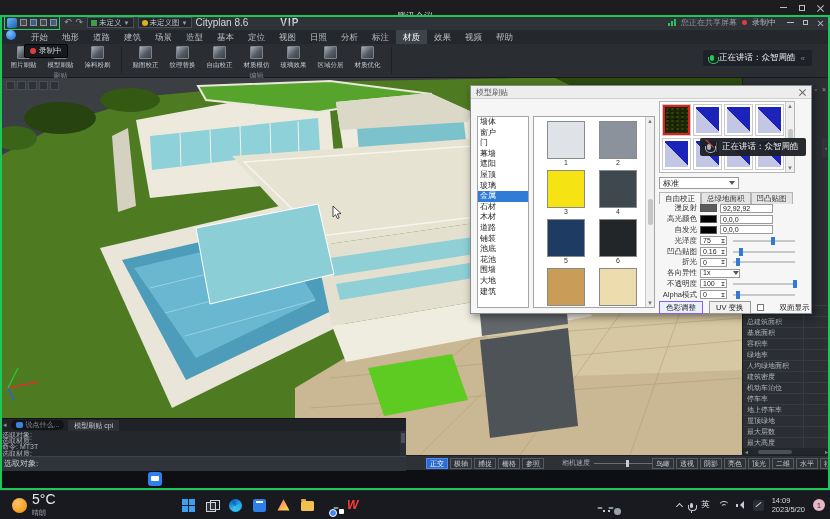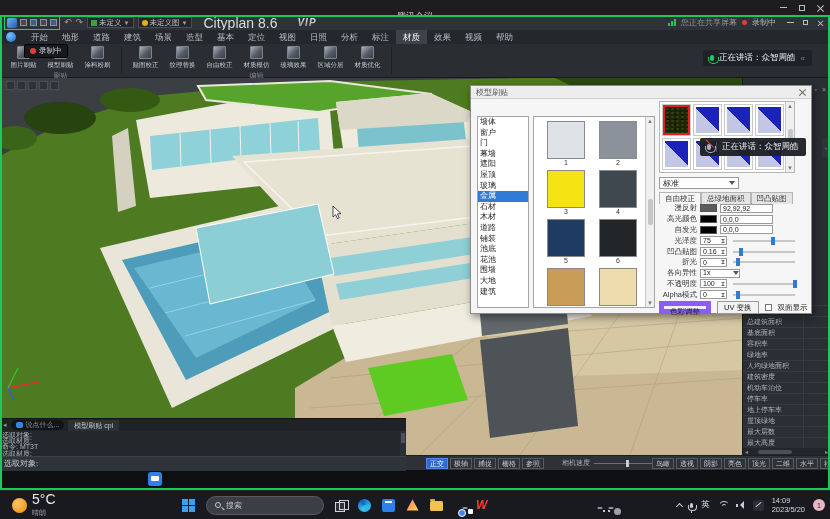--- a/index.html
+++ b/index.html
@@ -24,34 +24,34 @@
 #app-bar{left:0;top:15px;width:830px;height:15px;background:#2f3338;display:flex;align-items:center;gap:4px;padding:0 4px;font-size:8px}
 .applogo{width:10px;height:10px;border-radius:2px;background:linear-gradient(135deg,#6db4f2,#1a5fb4)}
 .qat{display:flex;gap:3px;align-items:center;padding:1px 2px;border:1px solid #2ad168}
 .qicon{width:7px;height:7px;border:1px solid #8d939b;background:#454a51}
 .qicon.b{background:#3b5f87}
 .undo{color:#9aa0a6;font-size:9px;line-height:9px}
 .qat-dd{display:flex;align-items:center;gap:2px;height:11px;background:#23262b;border:1px solid #4a4f55;padding:0 3px;color:#c3c7cc;font-size:7.5px}
 .dd-sq{width:6px;height:6px;background:#3f9d4a}
 .dd-sq.y{background:#d8b31e;border-radius:50%}
 .dd-car{font-size:6px;color:#9aa0a6}
-.prodname{color:#d6dade;margin-left:8px;font-size:14px}
-.viplogo{font-style:italic;font-weight:900;font-size:10px;letter-spacing:1px;margin-left:16px;
+.prodname{color:#d6dade;margin-left:0;font-size:10px}
+.viplogo{font-weight:900;font-size:10px;letter-spacing:1px;margin-left:28px;
   background:linear-gradient(180deg,#f0f2f6,#8f96a2);-webkit-background-clip:text;background-clip:text;color:transparent}
 #app-bar .right{margin-left:auto;display:flex;align-items:center;gap:5px}
 .sigbars{display:flex;align-items:flex-end;gap:1px}
 .sigbars i{display:block;width:2px;background:#27c25d}
 .sharing-txt{color:#8f959c;font-size:8px}
 .recdot{width:5px;height:5px;border-radius:50%;background:#e33b3b}
 .rec-txt{color:#aeb3b9;font-size:8px}
 #app-bar .wc{display:flex;gap:9px;margin-left:6px;margin-right:2px;align-items:center}
 #app-bar .ic-max{width:5px;height:5px}#app-bar .ic-close{transform:scale(.8)}
 
 
-#tab-bar{left:0;top:30px;width:830px;height:14px;background:#24272b;display:flex;align-items:center}
+#tab-bar{left:0;top:30px;width:830px;height:14px;background:#24272b;display:flex;align-items:flex-start}
 .tab-sphere{width:10px;height:10px;border-radius:50%;background:radial-gradient(circle at 35% 30%,#7ec0ff,#1668c8);margin:0 8px 0 6px}
 .tab{font-size:8.5px;color:#b9bec4;padding:0 7px;line-height:14px;white-space:nowrap}
 .tab.active{background:#3c434b;color:#fff}
 
 
 #ribbon{left:0;top:44px;width:830px;height:34px;background:#2a2e33;border-bottom:1px solid #17191c;display:flex}
 .rgroup{display:flex;flex-direction:column;align-items:center;padding:2px 5px 0}
 .rrowbtns{display:flex}
 .rbtn{width:37px;text-align:center;cursor:default}
 .ricon{width:13px;height:13px;margin:0 auto;border:1px solid #878d96;border-radius:1px;
@@ -212,23 +212,23 @@
 .pswatch{width:17px;height:8px;border:1px solid #555;margin-right:3px}
 .pfield{width:53px;height:9px;background:#fff;border:1px solid #9a9a9a;font-size:7px;line-height:8px;padding-left:2px;color:#222}
 .spin{width:27px;height:9px;background:#fff;border:1px solid #9a9a9a;font-size:7px;line-height:8px;padding-left:2px;color:#222;position:relative}
 .spin::before{content:"";position:absolute;right:1.5px;top:1.5px;border:2px solid transparent;border-bottom:2.5px solid #666}
 .spin::after{content:"";position:absolute;right:1.5px;bottom:1.5px;border:2px solid transparent;border-top:2.5px solid #666}
 .ptrack{flex:1;height:2px;background:#c8c8c8;margin-left:6px;position:relative;max-width:62px}
 .pthumb{position:absolute;top:-3px;width:4px;height:8px;background:#2f7bd6}
 .psel{width:40px;height:9px;background:#fff;border:1px solid #9a9a9a;font-size:7px;line-height:8px;padding-left:2px;color:#222;display:flex;align-items:center}
 #dlg-footer{position:absolute;left:188px;top:215px;display:flex;align-items:center;gap:6px}
 .dbtn{height:13px;font-size:7.5px;color:#222;background:#f2f2f2;border:1px solid #9a9a9a;padding:0 6px;line-height:11px}
-.dbtn.primary{border:5px solid #8b5cf6;background:#e9f1fc}
+.dbtn.primary{border:1px solid #8b5cf6;background:#e9f1fc}
 .cbx{width:7px;height:7px;border:1px solid #777;background:#fff}
-#dlg-footer .cbl{font-size:7.5px;color:#222;margin-left:0}
+#dlg-footer .cbl{font-size:7.5px;color:#222;margin-left:10px}
 
 
 .toast{display:flex;align-items:center;gap:5px;background:rgba(30,33,38,.96);border-radius:2px;padding:0 7px;height:18px;z-index:60}
 #toast1{left:703px;top:50px;height:16px}
 .toast .txt{font-size:8.5px;color:#ececec;white-space:nowrap}
 .mic2{width:4px;height:6px;background:#2bc55e;border-radius:2px;position:relative}
 .mic2::before{content:"";position:absolute;left:-2.5px;top:2px;width:9px;height:6px;border:1px solid #2bc55e;border-top:none;border-radius:0 0 5px 5px}
 .mic2.muted{background:#aab0b8}
 .mic2.muted::before{border-color:#aab0b8}
 .mic2.muted::after{content:"";position:absolute;left:-3px;top:-1px;width:11px;height:1.4px;background:#e04040;transform:rotate(45deg)}
@@ -574,24 +574,20 @@
       <div class="wdesc">晴朗</div>
     </div>
   </div>
   <div class="tb-center">
     <span class="winlogo">
         <i></i>
         <i></i>
         <i></i>
         <i></i>
       </span>
-    <div class="search-pill">
-      <span class="mag"></span>
-      <span>搜索</span>
-    </div>
     <span class="taskview"></span>
     <span class="edge"></span>
     <span class="store"></span>
     <span class="triapp"></span>
     <span class="folder"></span>
     <span class="iconwrap"><span class="chrome"></span></span>
     <span class="iconwrap"><span class="meetapp"></span><span class="rundot"></span></span>
     <span class="wps">W</span>
   </div>
   <div class="tb-cluster2">

